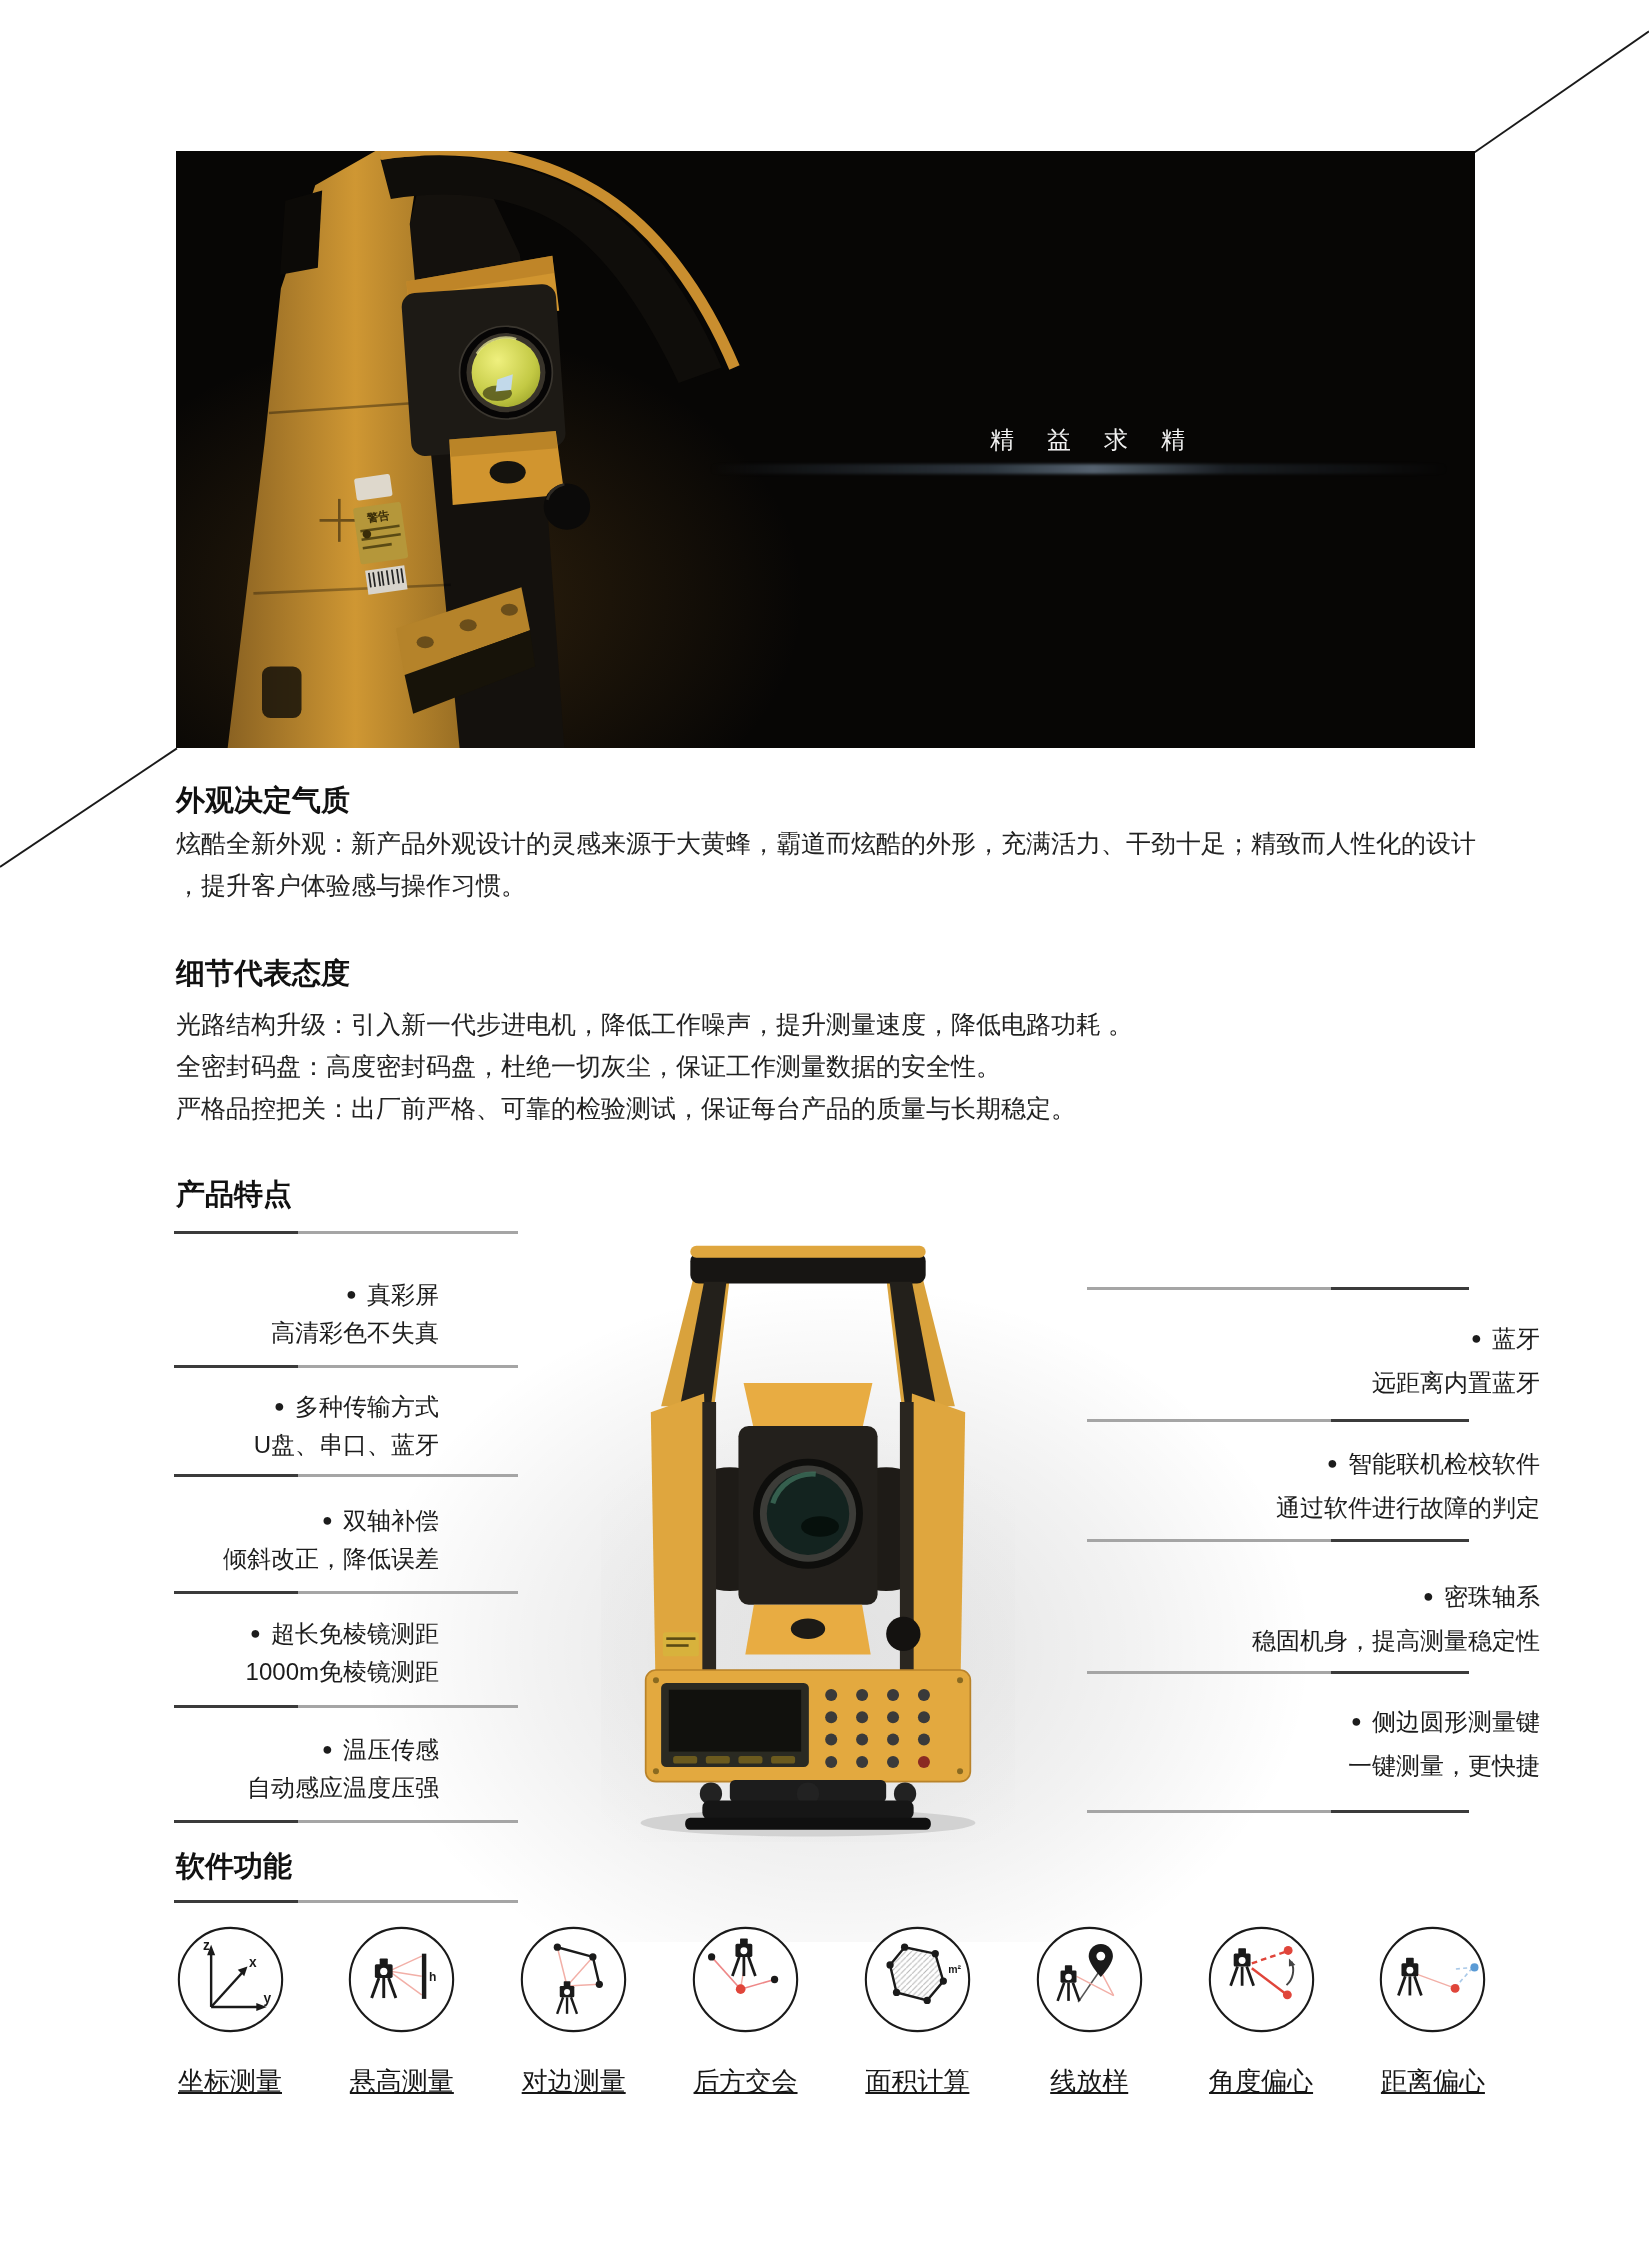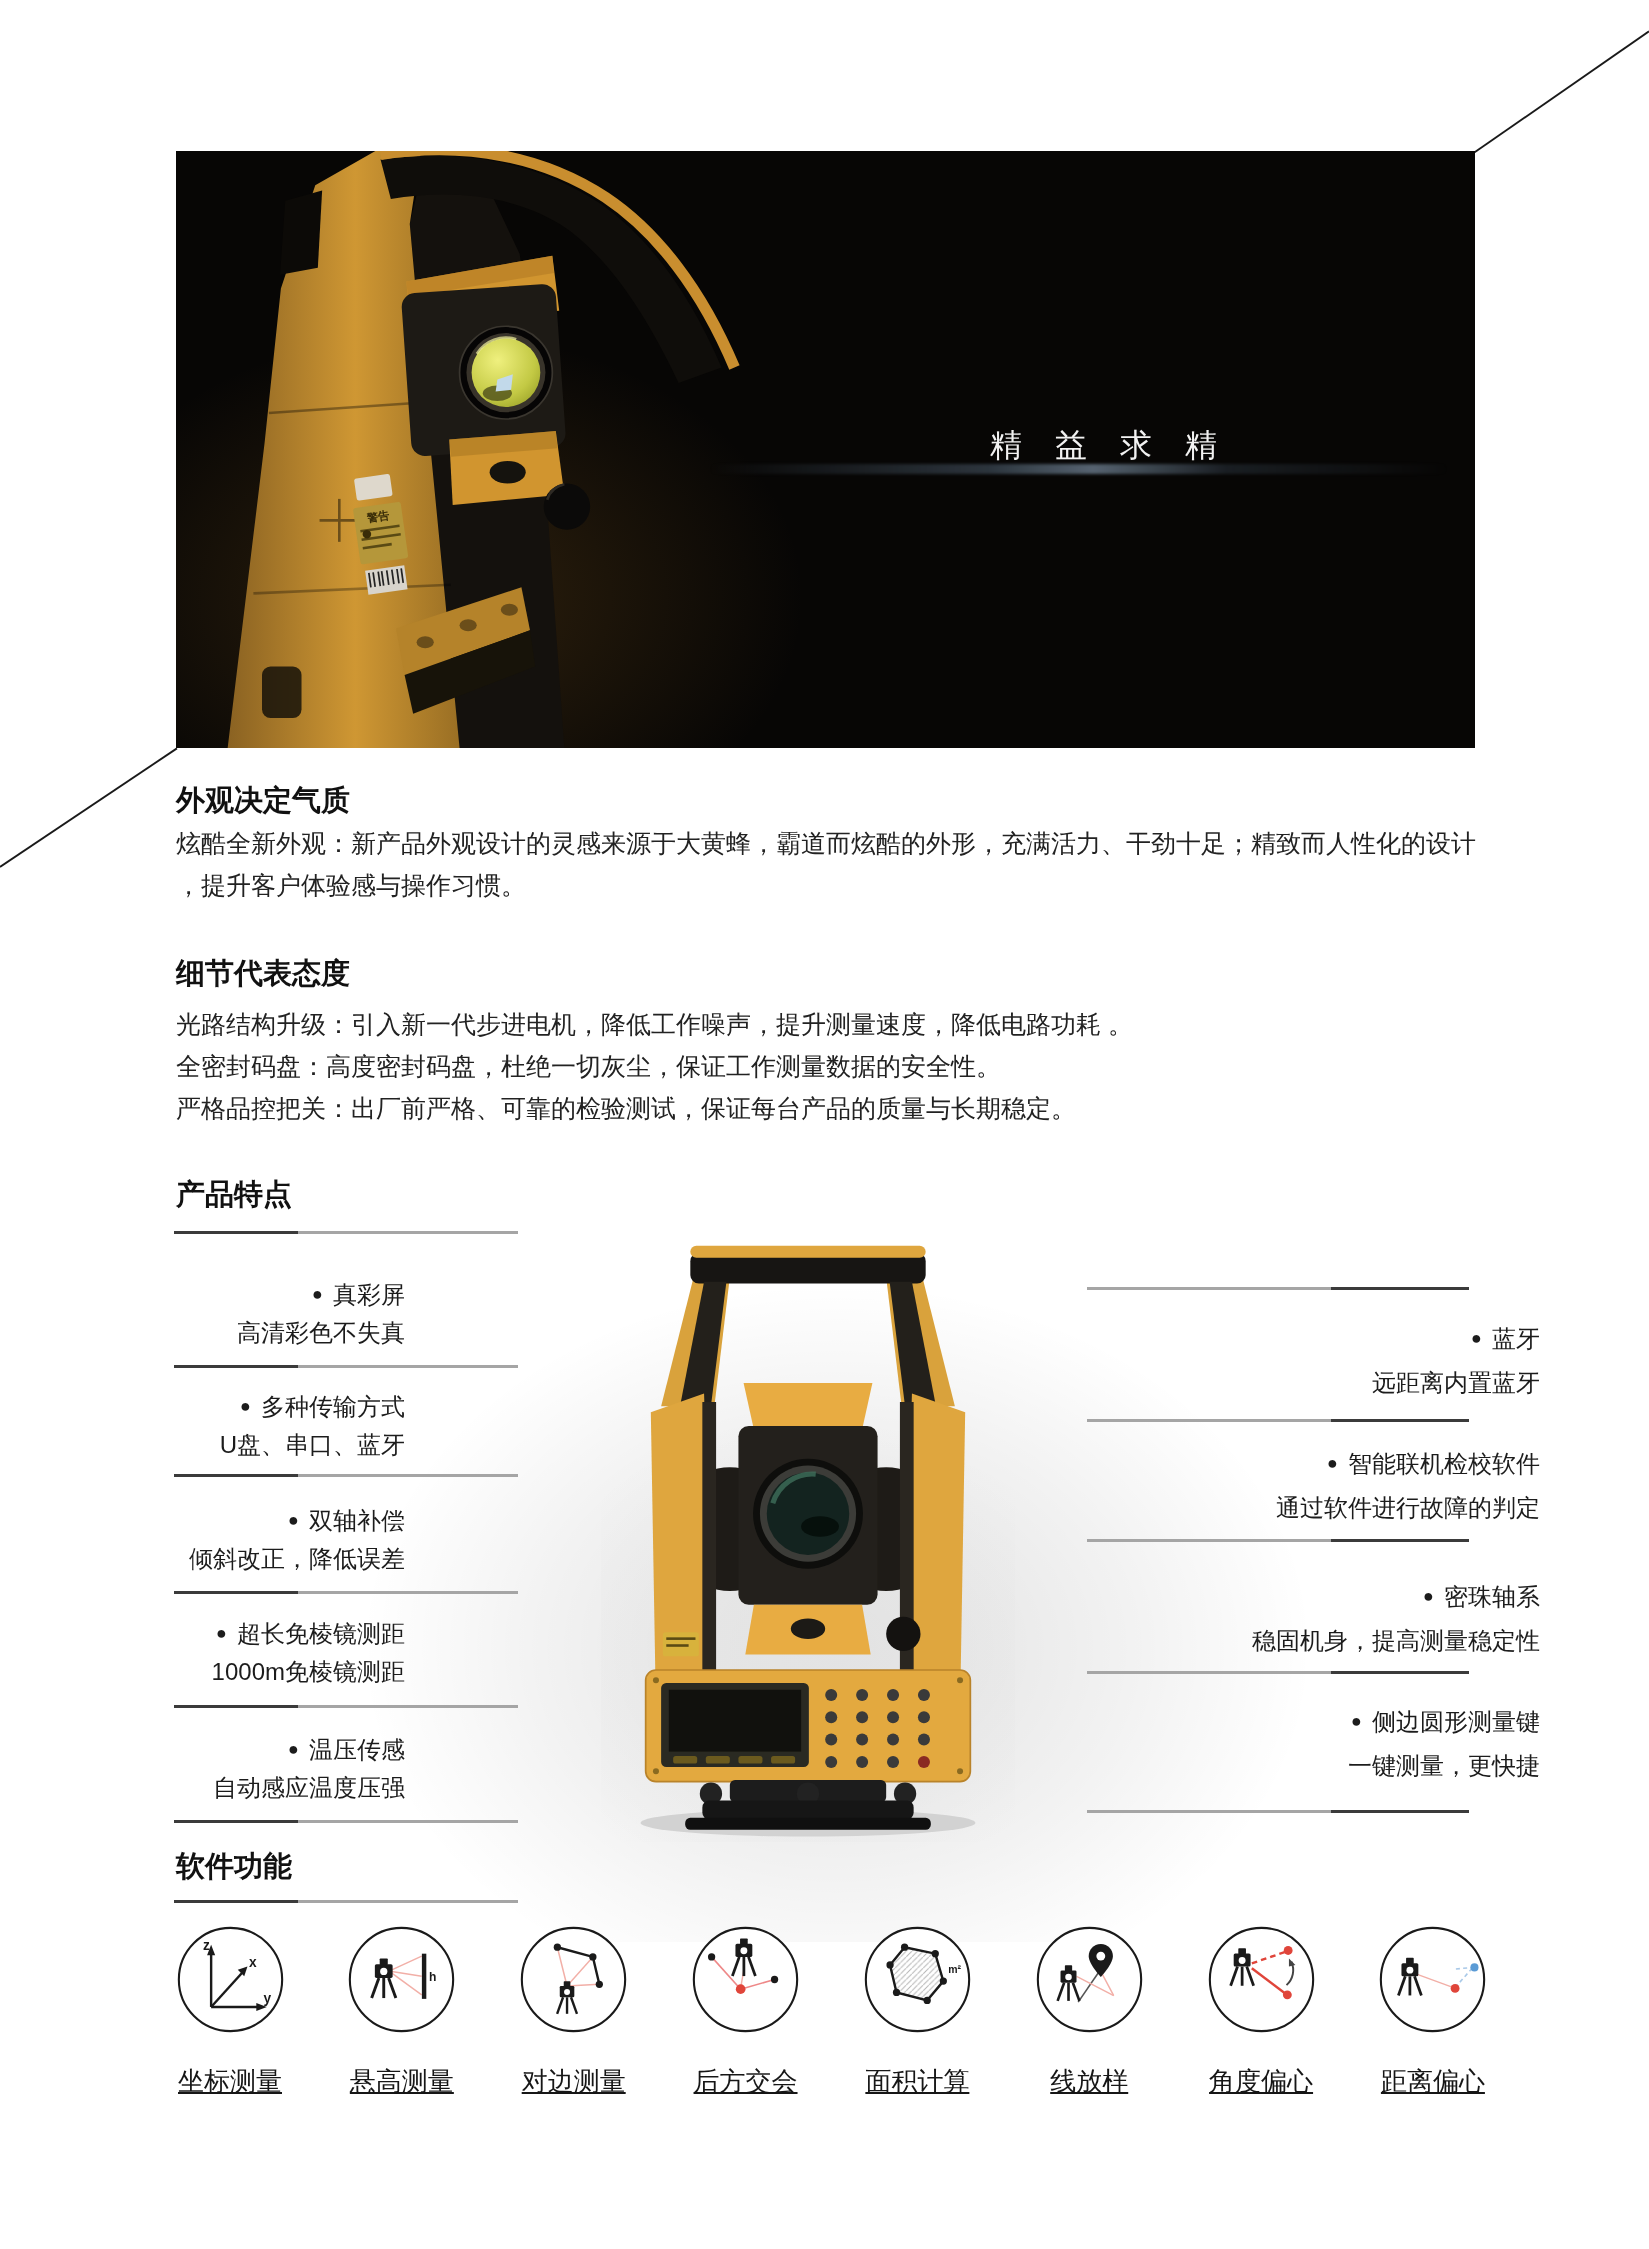--- a/index.html
+++ b/index.html
@@ -6,21 +6,21 @@
   body{width:1649px;height:2250px;position:relative;overflow:hidden;
        font-family:"Liberation Sans","DejaVu Sans",sans-serif;color:#1e1e1e;}
   .abs{position:absolute;}
   svg{display:block;}
 
   
   #deco-lines{left:0;top:0;width:1649px;height:2250px;pointer-events:none;}
 
   
   #hero{left:176px;top:151px;width:1299px;height:597px;background:#070605;overflow:hidden;}
-  #hero-slogan{left:814px;top:273px;font-size:32px;letter-spacing:33px;color:#f2f2f2;
+  #hero-slogan{left:814px;top:273px;font-size:24px;letter-spacing:33px;color:#f2f2f2;
                font-weight:400;white-space:nowrap;}
   #hero-reflection{left:533px;top:313px;width:739px;height:10.3px;
       background:linear-gradient(to right,transparent 0%,rgba(90,110,130,.45) 38%,rgba(150,175,200,.55) 52%,rgba(60,75,90,.35) 70%,transparent 100%);
       filter:blur(1.7px);border-radius:5.2px;}
 
   
   .h2{font-size:29px;font-weight:bold;color:#111;white-space:nowrap;}
   .para{font-size:25px;line-height:42px;color:#222;white-space:nowrap;}
   #h-appearance{left:176px;top:781px;}
   #p-appearance{left:176px;top:822px;}
@@ -31,21 +31,21 @@
 
   
   #product-shade{left:369px;top:1289px;width:936px;height:653px;
       background:radial-gradient(ellipse at 50% 55%, rgba(0,0,0,0.12) 0%, rgba(0,0,0,0.05) 45%, transparent 72%);}
 
   
   .divider{height:2.6px;}
   .div-left{left:174px;width:344px;background:linear-gradient(to right,#3b3b3b 0 36%,#a5a5a5 36% 100%);}
   .div-right{left:1087px;width:382px;background:linear-gradient(to right,#a5a5a5 0 64%,#3b3b3b 64% 100%);}
   .ft{white-space:nowrap;}
-  .ft-l{left:158px;width:247px;text-align:right;font-size:24px;line-height:36px;color:#1c1c1c;}
+  .ft-l{left:192px;width:247px;text-align:right;font-size:24px;line-height:36px;color:#1c1c1c;}
   .ft-r{left:1171px;width:369px;text-align:right;font-size:24px;line-height:42px;color:#1c1c1c;}
   .ft-title::before{content:"● ";font-size:18px;margin-right:5.2px;position:relative;top:-2.6px;}
   .ft-r .ft-desc{padding-left:22.3px;}
 
   
   #icons-row{left:163px;top:1923px;width:1337px;display:flex;justify-content:space-between;}
   .icn-item{width:134px;display:flex;flex-direction:column;align-items:center;}
   .icn-item svg{width:113px;height:113px;}
   .icn-label{margin-top:27.5px;font-size:26px;color:#161616;white-space:nowrap;text-decoration:underline;}
   .icn-c{fill:#ffffff;stroke:#1a1a1a;stroke-width:2.6;}

